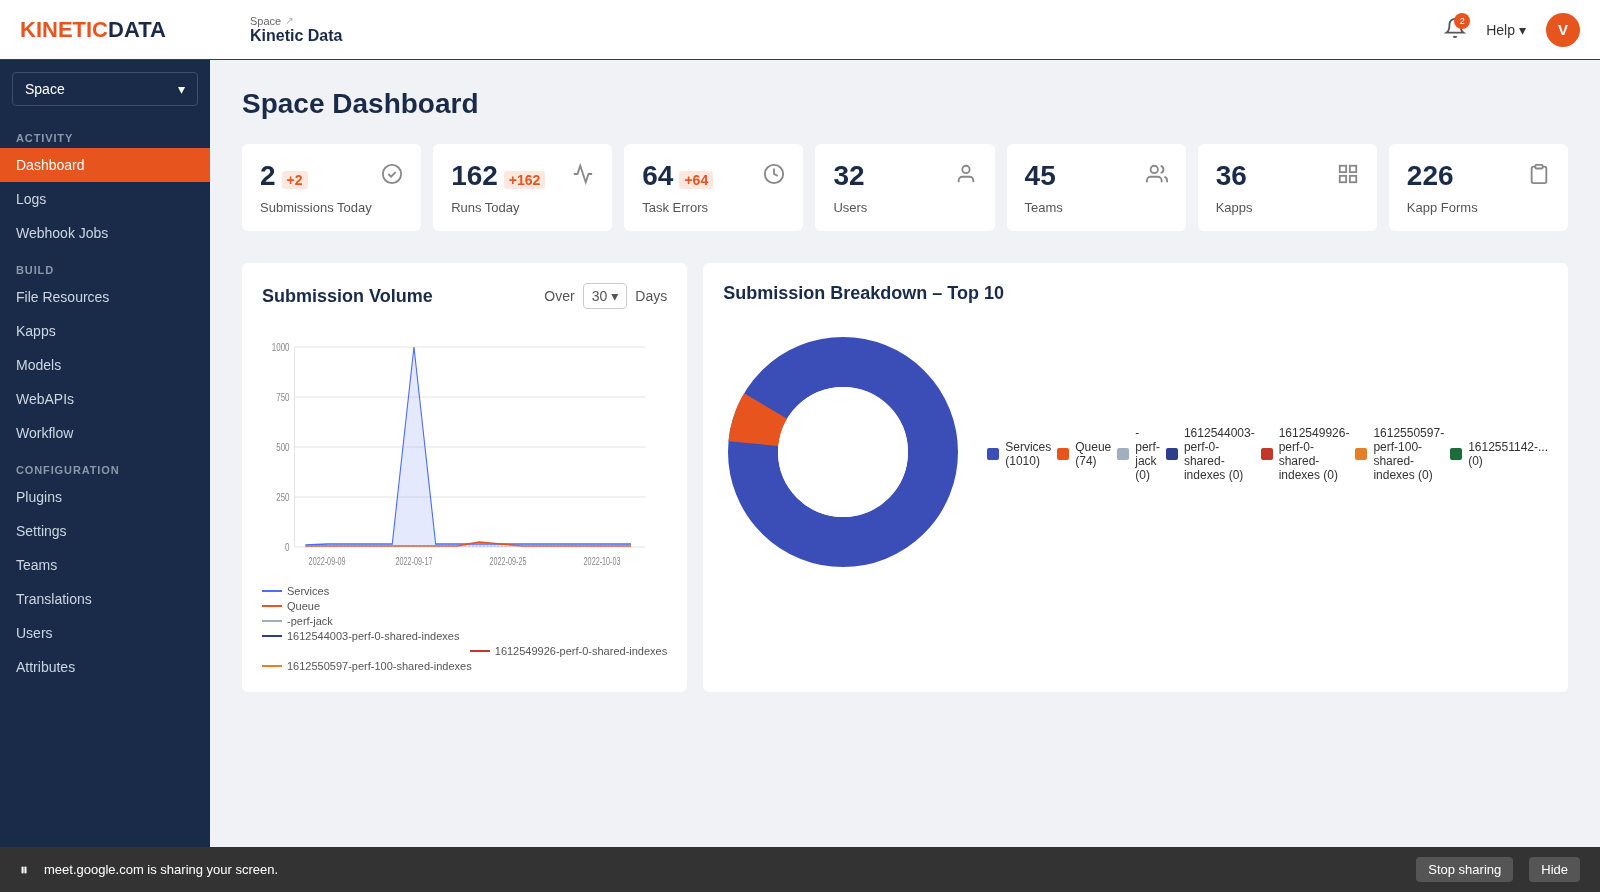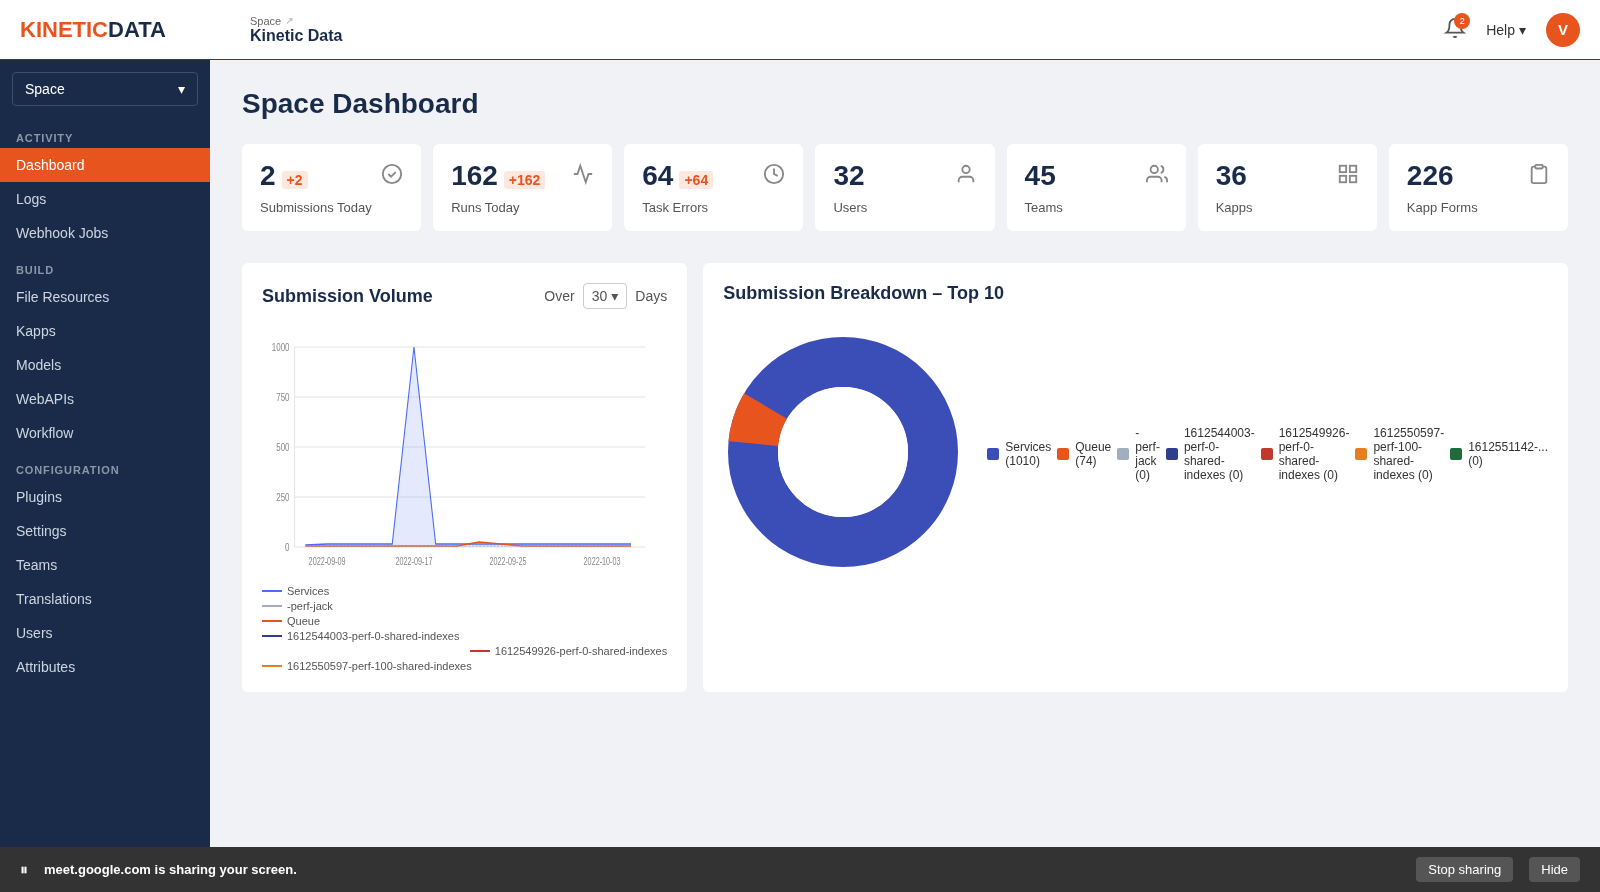--- a/index.html
+++ b/index.html
@@ -216,21 +216,21 @@
       background: #333;
       color: #fff;
       font-size: 13px;
       padding: 10px 20px;
       display: flex;
       align-items: center;
       gap: 16px;
       z-index: 200;
     }
     .screen-share-bar .bar-icon { font-size: 16px; }
-    .screen-share-bar .bar-text { flex: 1; font-weight: bold; }
+    .screen-share-bar .bar-text { flex: 1; }
     .screen-share-btn {
       background: #555;
       border: none;
       color: #fff;
       padding: 5px 12px;
       border-radius: 4px;
       cursor: pointer;
       font-size: 13px;
     }
   </style>
@@ -452,22 +452,22 @@
             <polygon points="60,208 90,207 120,207 150,207 180,207 210,10 240,207 270,207 300,207 330,207 360,207 390,207 420,207 450,207 480,207 510,207 510,210 60,210" fill="#4a6cf7" fill-opacity="0.15" stroke="none"></polygon>
 
             <polyline points="60,209 90,209 120,209 150,209 180,209 210,209 240,209 270,209 300,205 330,207 360,209 390,209 420,209 450,209 480,209 510,209" fill="none" stroke="#e8541e" stroke-width="1.5"></polyline>
 
             <polyline points="60,209 510,209" fill="none" stroke="#a0aec0" stroke-width="1" stroke-dasharray="3,2"></polyline>
           </svg>
         </div>
 
         <div style="margin-top:8px; display:flex; flex-direction:column; gap:3px; font-size:11px; color:#555; max-height:120px; overflow-y:auto;">
           <div style="display:flex;align-items:center;gap:5px;"><span style="width:20px;height:2px;background:#4a6cf7;display:inline-block;"></span> Services</div>
+          <div style="display:flex;align-items:center;gap:5px;"><span style="width:20px;height:2px;background:#e8541e;display:inline-block;"></span> Queue</div>
           <div style="display:flex;align-items:center;gap:5px;"><span style="width:20px;height:2px;background:#a0aec0;display:inline-block;"></span> -perf-jack</div>
-          <div style="display:flex;align-items:center;gap:5px;"><span style="width:20px;height:2px;background:#e8541e;display:inline-block;"></span> Queue</div>
           <div style="display:flex;align-items:center;gap:5px;"><span style="width:20px;height:2px;background:#2c3e8c;display:inline-block;"></span> 1612544003-perf-0-shared-indexes</div>
           <div style="display:flex;align-items:center;gap:5px;justify-content:flex-end;"><span style="width:20px;height:2px;background:#c0392b;display:inline-block;"></span> 1612549926-perf-0-shared-indexes</div>
           <div style="display:flex;align-items:center;gap:5px;"><span style="width:20px;height:2px;background:#e67e22;display:inline-block;"></span> 1612550597-perf-100-shared-indexes</div>
         </div>
       </div>
 
       <div class="chart-card">
         <div class="chart-header">
           <span class="chart-title">Submission Breakdown – Top 10</span>
         </div>

